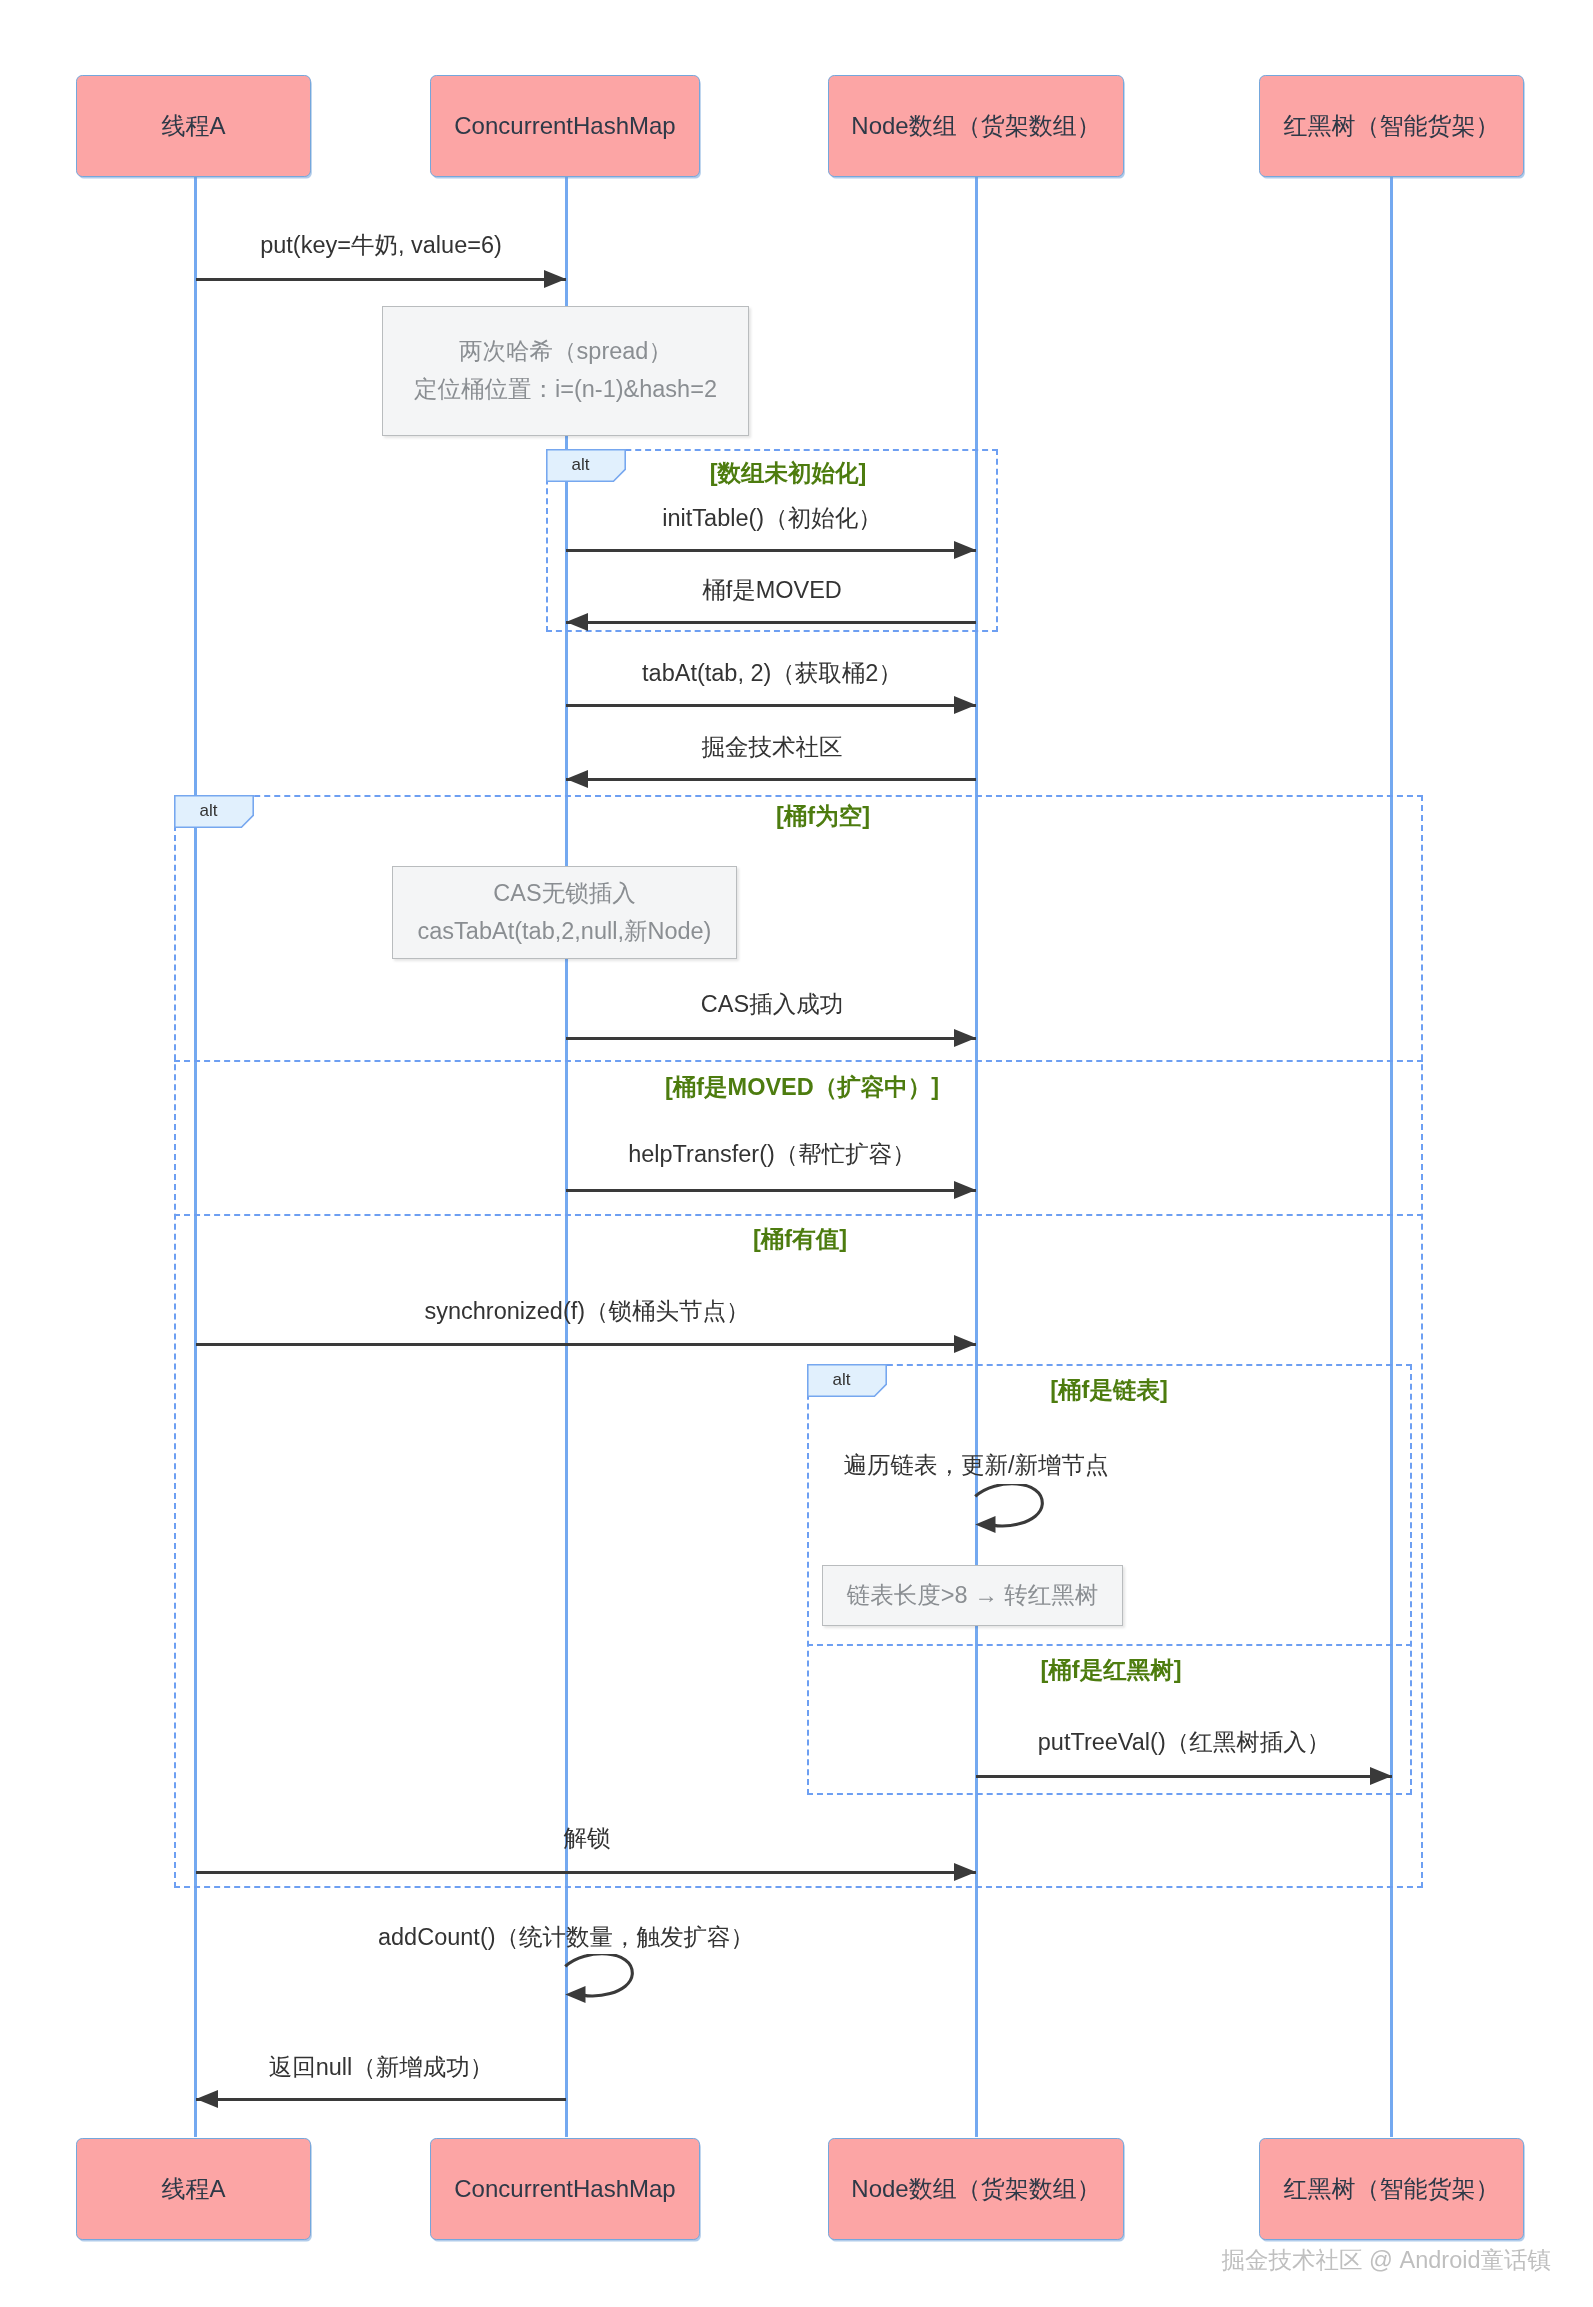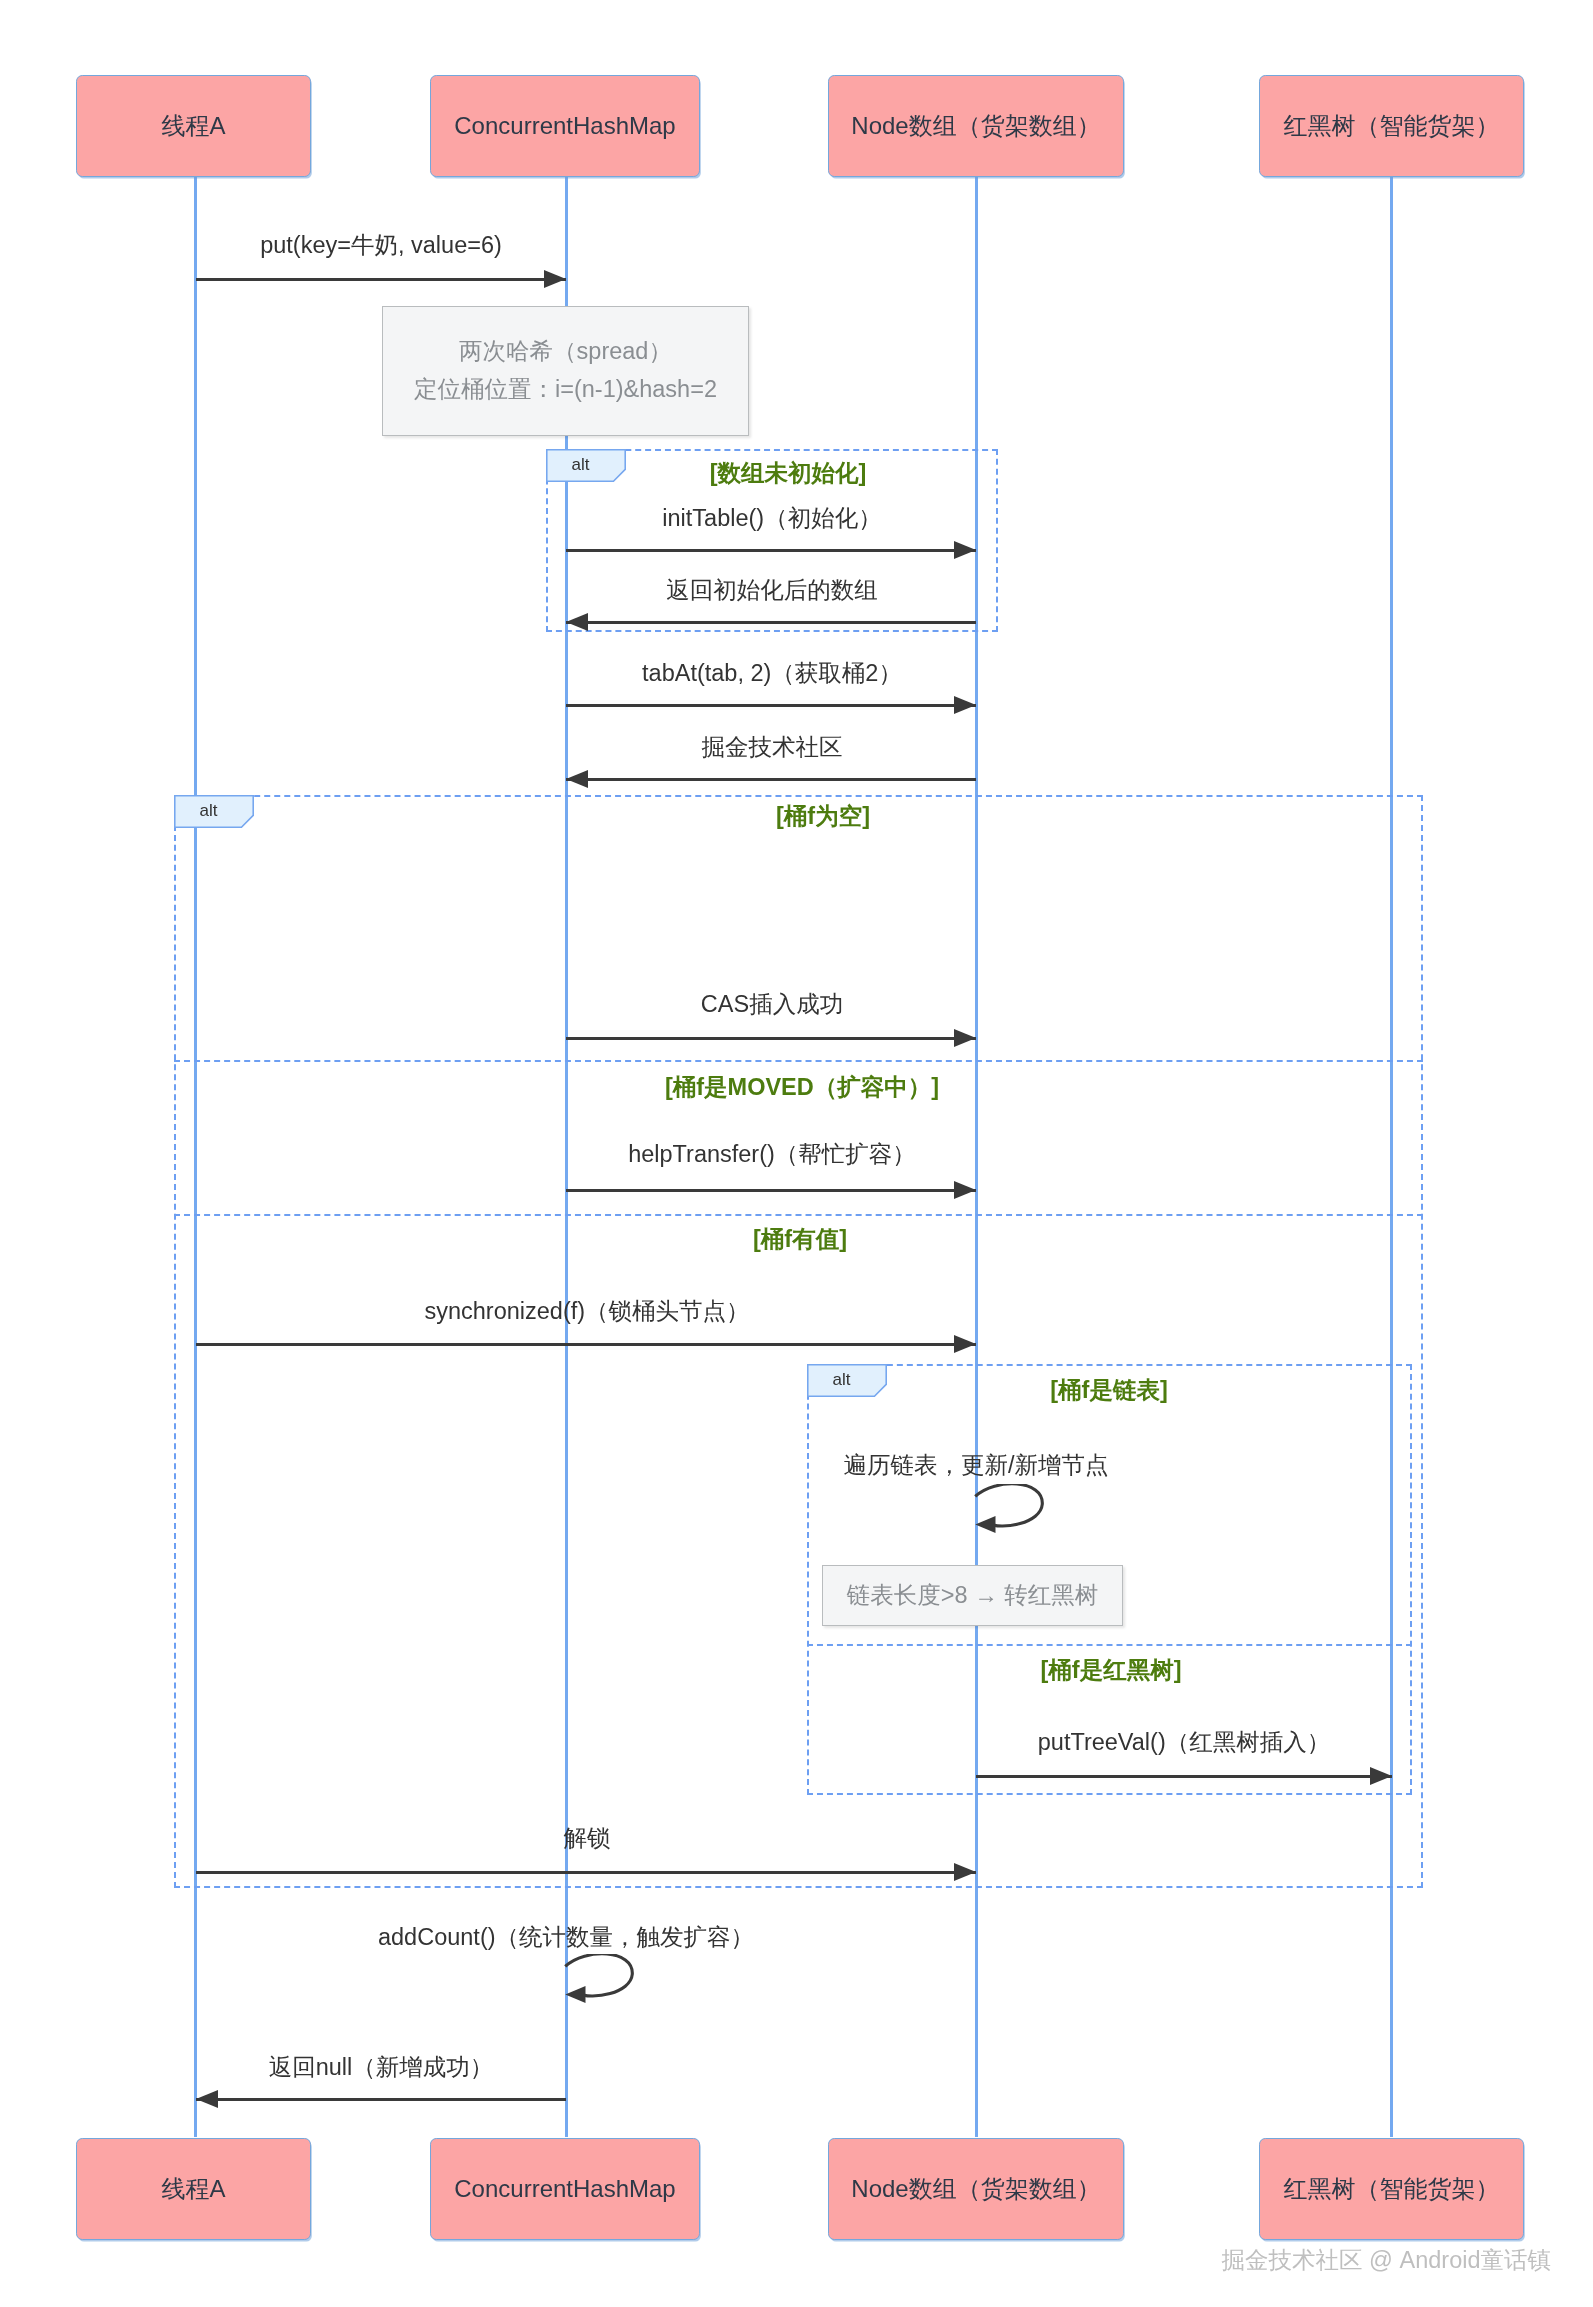--- a/index.html
+++ b/index.html
@@ -102,35 +102,39 @@
     </svg>
     <span class="tab-label">alt</span>
   </div>
   <div class="cond" style="left:1109px;top:1390px;">[桶f是链表]</div>
   <div class="cond" style="left:1111px;top:1670px;">[桶f是红黑树]</div>
 
   <div class="note" style="left:382px;top:306px;width:367px;height:130px;">
     <div>两次哈希（spread）</div>
     <div>定位桶位置：i=(n-1)&amp;hash=2</div>
   </div>
+  <div class="note" style="left:392px;top:866px;width:345px;height:93px;">
+    <div>CAS无锁插入</div>
+    <div>casTabAt(tab,2,null,新Node)</div>
+  </div>
   <div class="note" style="left:822px;top:1565px;width:301px;height:61px;">
     <div>链表长度&gt;8 → 转红黑树</div>
   </div>
 
   <div class="mlabel" style="left:381px;top:245px;">put(key=牛奶, value=6)</div>
   <div class="mline" style="left:196px;top:278px;width:370px;">
     <span class="ah ah-r"></span>
   </div>
 
   <div class="mlabel" style="left:772px;top:518px;text-align:right;">initTable()（初始化）</div>
   <div class="mline" style="left:566px;top:549px;width:410px;">
     <span class="ah ah-r"></span>
   </div>
 
-  <div class="mlabel" style="left:772px;top:590px;">返回初始化后的数组</div>
+  <div class="mlabel" style="left:772px;top:590px;">桶f是MOVED</div>
   <div class="mline" style="left:566px;top:621px;width:410px;">
     <span class="ah ah-l"></span>
   </div>
 
   <div class="mlabel" style="left:772px;top:673px;">tabAt(tab, 2)（获取桶2）</div>
   <div class="mline" style="left:566px;top:704px;width:410px;">
     <span class="ah ah-r"></span>
   </div>
 
   <div class="mlabel" style="left:772px;top:747px;">掘金技术社区</div>

